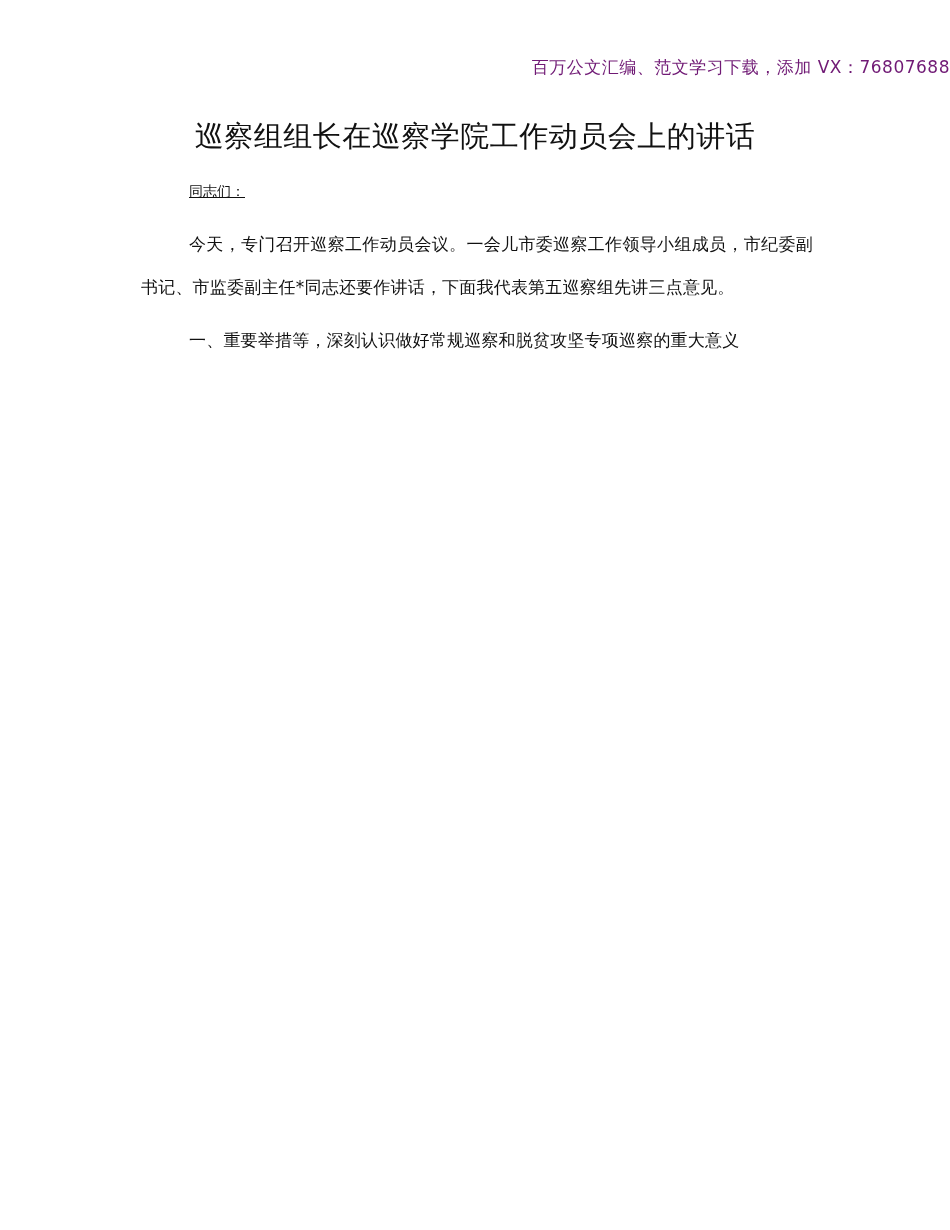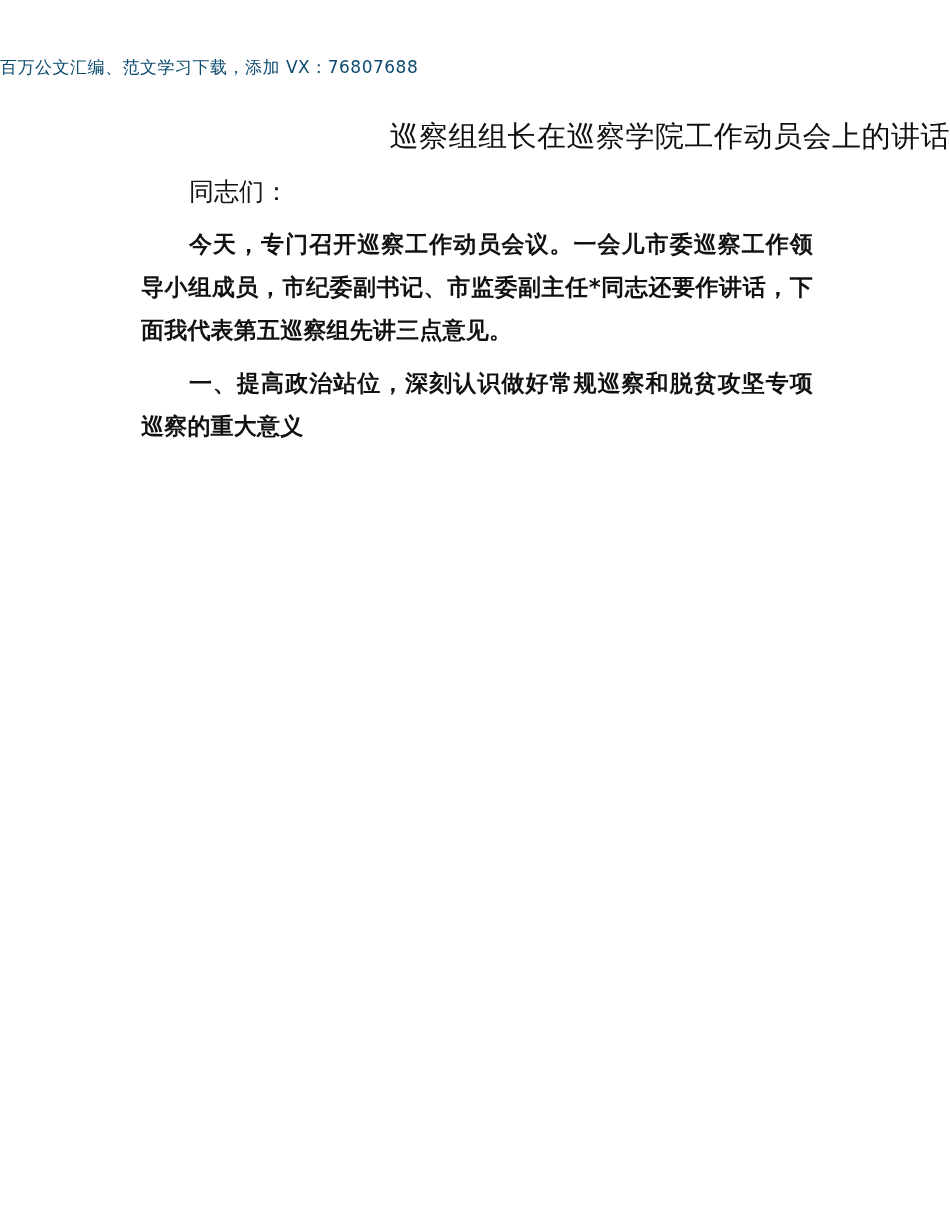--- a/index.html
+++ b/index.html
@@ -1,30 +1,30 @@
 <!DOCTYPE html>
 <html><head>
 <meta charset="utf-8">
 <style>
   html, body { margin: 0; padding: 0; background: #ffffff; }
   body { width: 950px; height: 1230px; position: relative; overflow: hidden;
          font-family: "DejaVu Sans", "Liberation Sans", sans-serif; color: #111111; }
-  .header-banner { position: absolute; top: 56px; left: 0; width: 950px; text-align: left;
-         font-size: 17px; color: #0c4a6e; letter-spacing: 0.5px; }
-  .doc-title { position: absolute; top: 117px; left: 0; width: 950px; text-align: right;
+  .header-banner { position: absolute; top: 56px; left: 0; width: 950px; text-align: right;
+         font-size: 17px; color: #701a75; letter-spacing: 0.5px; }
+  .doc-title { position: absolute; top: 117px; left: 0; width: 950px; text-align: center;
          font-size: 29px; color: #111111; letter-spacing: 0.5px; }
   .content { position: absolute; top: 170px; left: 141px; width: 672px; }
-  .salutation { font-size: 25px; line-height: 43px; margin: 0 0 10px 0; padding-left: 48px; }
-  .para { font-size: 23px; line-height: 43px; margin: 0 0 10px 0; text-indent: 48px;
-          text-align: justify; text-align-last: left; letter-spacing: 0.2px; font-weight: bold; }
+  .salutation { font-size: 14px; line-height: 43px; margin: 0 0 10px 0; padding-left: 48px; text-decoration: underline; }
+  .para { font-size: 17px; line-height: 43px; margin: 0 0 10px 0; text-indent: 48px;
+          text-align: justify; text-align-last: left; letter-spacing: 0.2px; }
 </style>
 </head>
 <body>
 
 <div class="header-banner">百万公文汇编、范文学习下载，添加 VX：76807688</div>
 
 <div class="doc-title">巡察组组长在巡察学院工作动员会上的讲话</div>
 
 <div class="content">
   <p class="salutation">同志们：</p>
   <p class="para">今天，专门召开巡察工作动员会议。一会儿市委巡察工作领导小组成员，市纪委副书记、市监委副主任*同志还要作讲话，下面我代表第五巡察组先讲三点意见。</p>
-  <p class="para">一、提高政治站位，深刻认识做好常规巡察和脱贫攻坚专项巡察的重大意义</p>
+  <p class="para">一、重要举措等，深刻认识做好常规巡察和脱贫攻坚专项巡察的重大意义</p>
 </div>
 
 </body></html>

